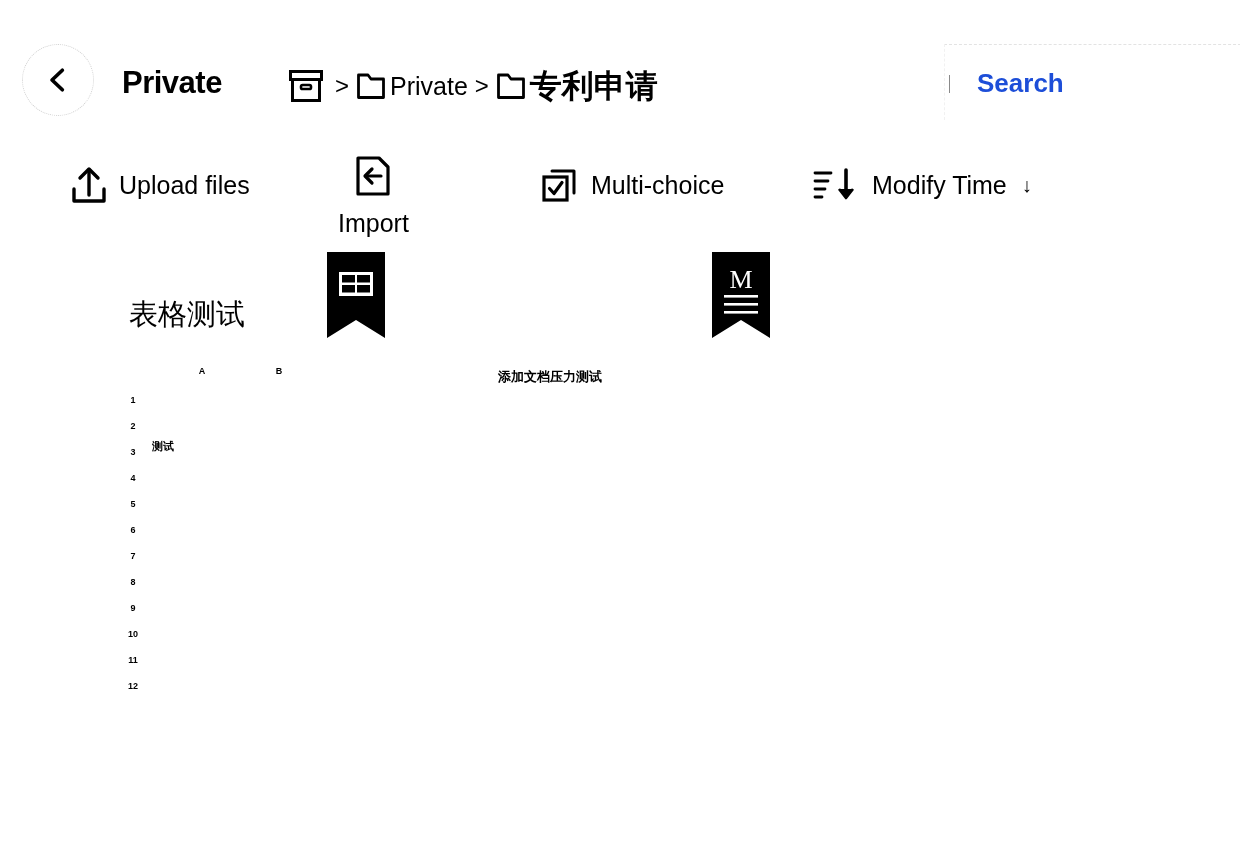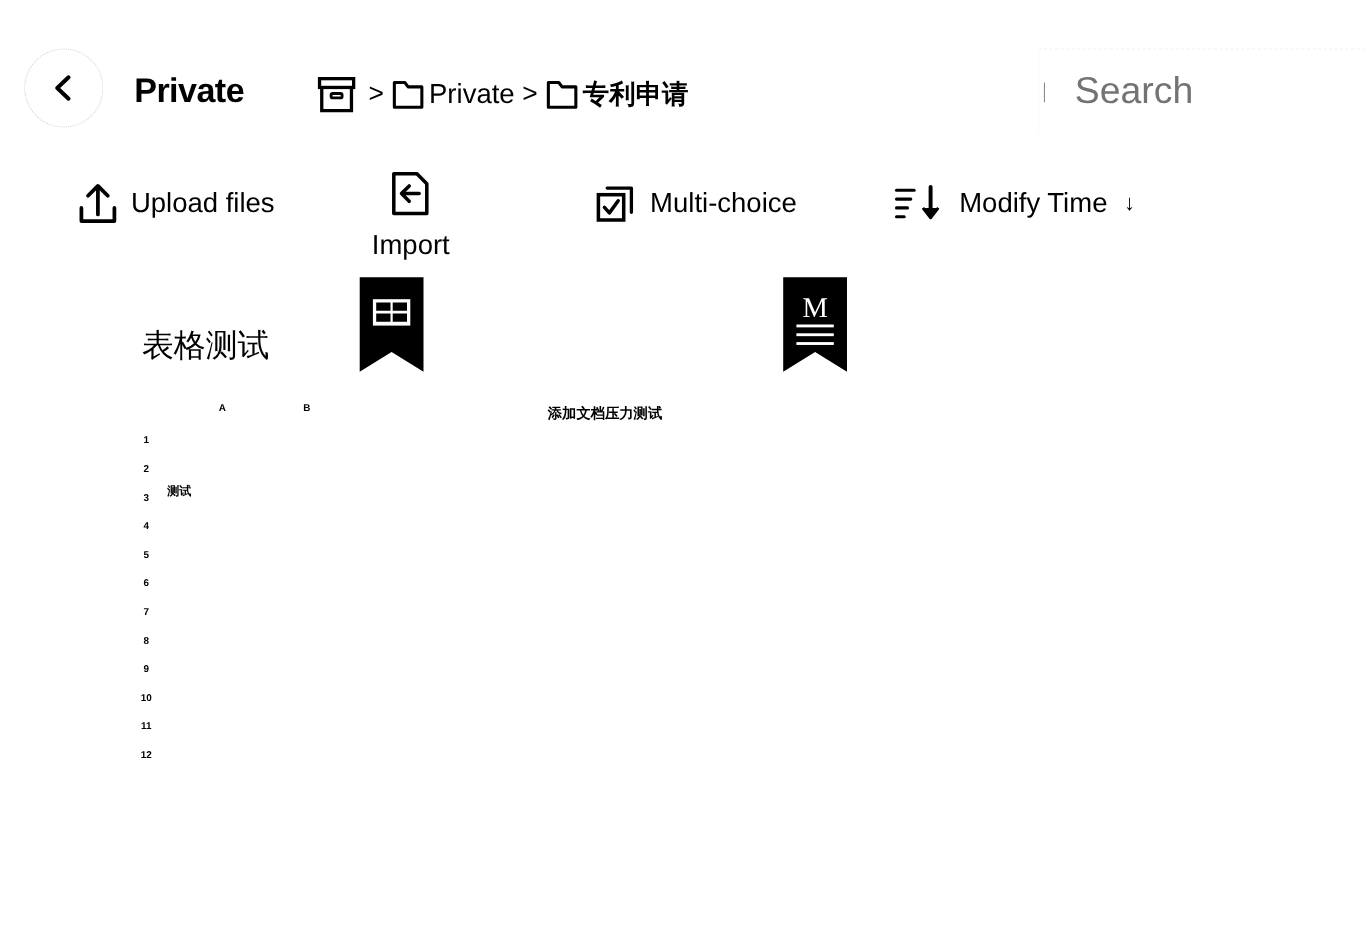--- a/index.html
+++ b/index.html
@@ -68,21 +68,21 @@
   }
   .crumb-icon { display: block; flex: none; }
   .crumb-label {
     font-size: 25px;
     line-height: 30px;
     white-space: nowrap;
   }
   .crumb-label.cn {
     font-family: "DejaVu Sans", sans-serif;
     font-weight: bold;
-    font-size: 24px;
+    font-size: 32px;
   }
   .crumb-sep {
     font-size: 24px;
     margin: 0 7px;
     line-height: 24px;
     font-weight: 300;
   }
 
   .search-box {
     position: absolute;
@@ -96,24 +96,25 @@
   }
   .search-caret {
     position: absolute;
     left: 4px; top: 30px;
     width: 1px; height: 18px;
     background: #8a8a8a;
   }
   .search-placeholder {
     position: absolute;
     left: 32px; top: 22px;
-    font-size: 34px;
+    font-size: 26px;
     line-height: 32px;
-    color: #737373;
-    white-space: nowrap;
+    color: #1d4ed8;
+    white-space: nowrap;
+    font-weight: bold;
   }
 
   
   .toolbar {
     position: absolute;
     left: 0; top: 155px;
     width: 1240px;
     height: 60px;
   }
   .tool {

